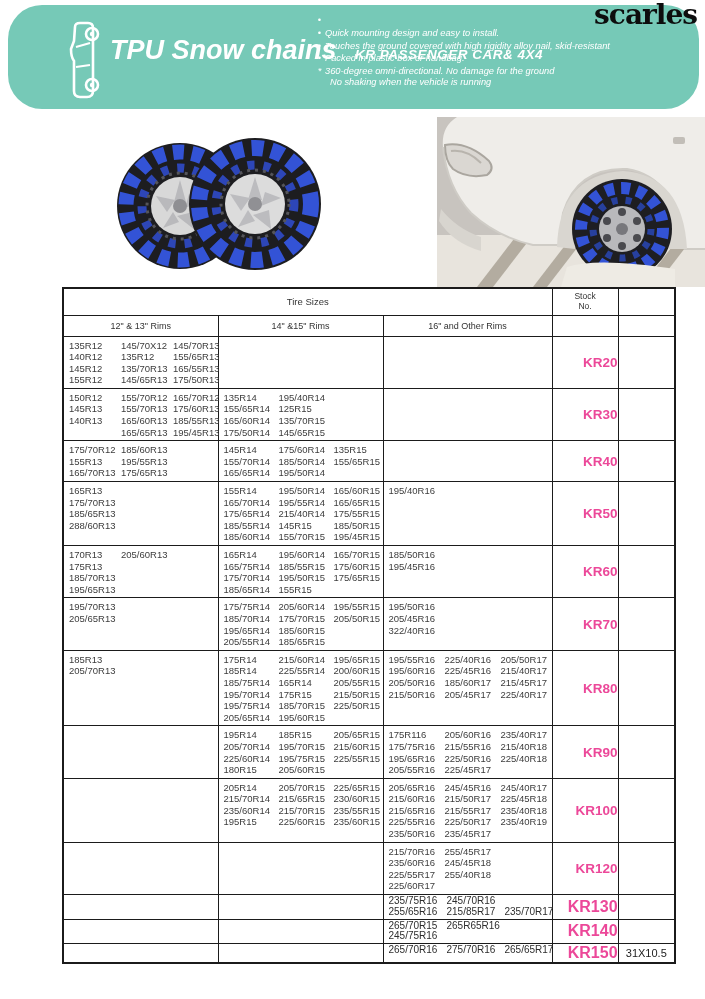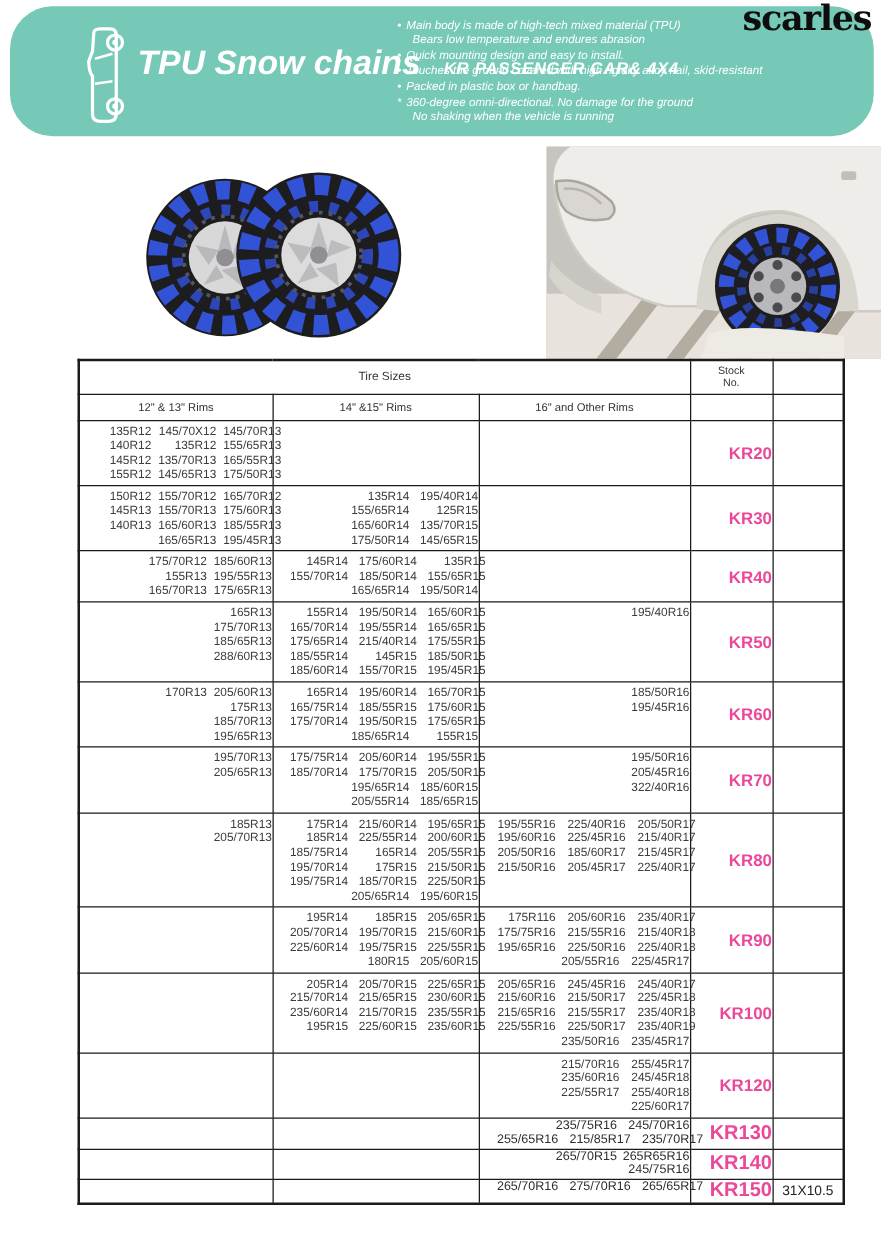--- a/index.html
+++ b/index.html
@@ -30,21 +30,21 @@
   .photo-right{position:absolute;right:0;top:5px;}
 
   
   .tablewrap{position:absolute;left:62px;top:287px;}
   table{border-collapse:collapse;table-layout:fixed;width:612px;border:2px solid #1b1b1b;}
   th,td{border:1.5px solid #1b1b1b;padding:0;}
   th{font-weight:normal;color:#333;margin-left:20px;}
   .h-title{height:27px;font-size:9.5px;}
   .h-rims th{height:20px;font-size:9px;}
   .stockhdr{font-size:8.5px;line-height:9.5px;}
-  td.sizes{vertical-align:top;padding:3px 0 2px 5px;font-size:9.5px;line-height:11.6px;color:#3c3c3c;text-align:right;}
+  td.sizes{vertical-align:top;padding:3px 0 2px 5px;font-size:9.5px;line-height:11.6px;color:#3c3c3c;}
   .ln{white-space:nowrap;}
   .it{display:inline-block;white-space:nowrap;}
   td.c12 .it{width:52px;}
   td.c14 .it{width:55px;}
   td.c16 .it{width:56px;}
   td.stock{font-weight:bold;font-size:13.5px;text-align:right;color:#ec4899;vertical-align:middle;}
   td.lastc{font-size:11px;text-align:center;vertical-align:middle;color:#222;}
   tr.alt td.sizes{font-size:10px;line-height:10.8px;padding:1px 0 1px 5px;color:#2e2e2e;}
   tr.alt td.c16 .it{width:58px;}
   tr.alt td.stock{font-size:16px;}
@@ -69,24 +69,20 @@
         </svg>
       </span>
       <span class="titles">
         <span class="title">TPU Snow chains</span>
         <span class="subtitle">KR  PASSENGER CAR&amp; 4X4</span>
       </span>
     </div>
     <ul class="bullets">
         <li>
           <span class="marker">•</span>
-          <span class="btext">
-            <span class="bline">Main body is made of high-tech mixed material (TPU)</span>
-            <span class="bline">Bears low temperature and endures abrasion</span>
-          </span>
         </li>
         <li>
           <span class="marker">•</span>
           <span class="btext">
             <span class="bline">Quick mounting design  and easy to install.</span>
           </span>
         </li>
         <li>
           <span class="marker">•</span>
           <span class="btext">

